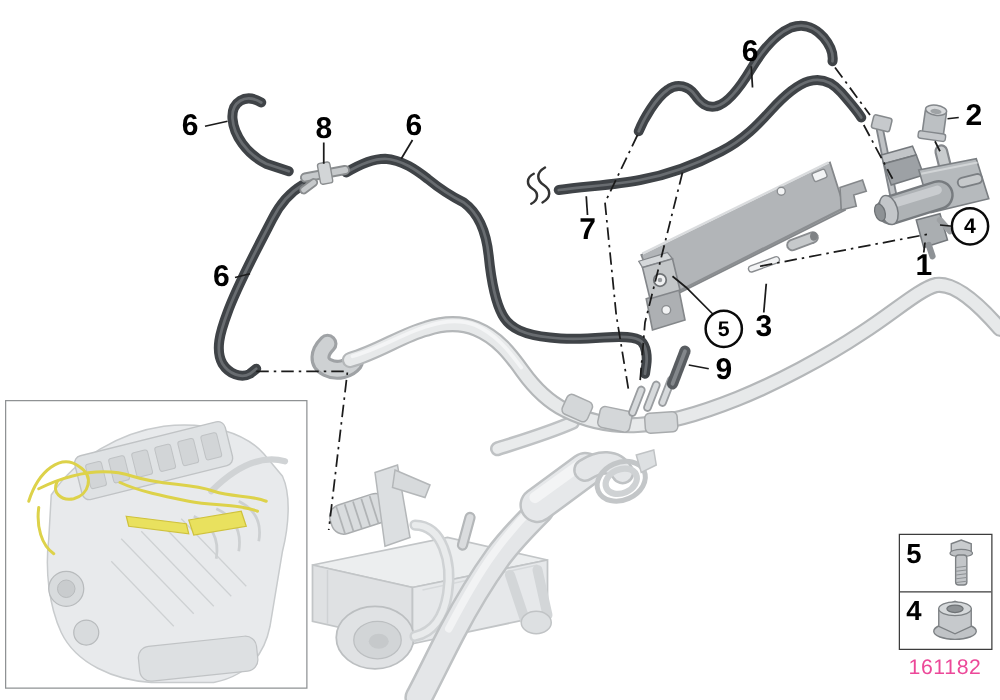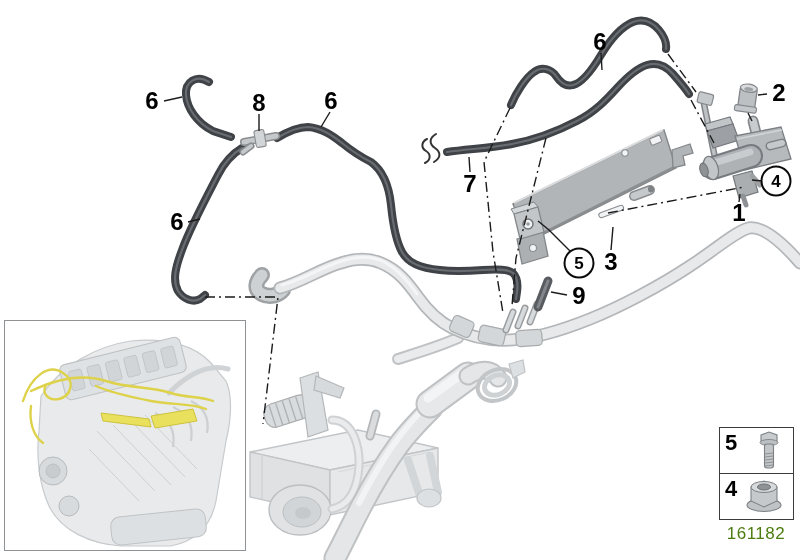--- a/index.html
+++ b/index.html
@@ -23,21 +23,21 @@
     border:1.7px solid #3c3c3c;background:#fff;box-sizing:border-box;
   }
   .legend-cell{position:relative;height:46px;box-sizing:border-box;}
   .legend-cell.first{border-bottom:1.7px solid #3c3c3c;}
   .legend-num{
     position:absolute;left:5px;top:2px;font-weight:bold;font-size:22px;color:#000;
   }
   .legend-icon{position:absolute;right:6px;top:2px;}
   .docnum{
     position:absolute;left:756px;top:534px;transform:translate(-50%,-50%);
-    font-size:17px;color:#4d7c0f;letter-spacing:0.5px;
+    font-size:17px;color:#ec4899;letter-spacing:0.5px;
   }
   .engine-box{
     position:absolute;left:4px;top:320px;width:242px;height:231px;
     border:1.5px solid #8f9294;background:#fff;box-sizing:border-box;
   }
 </style>
 </head>
 <body>
 
 <div class="stage">

